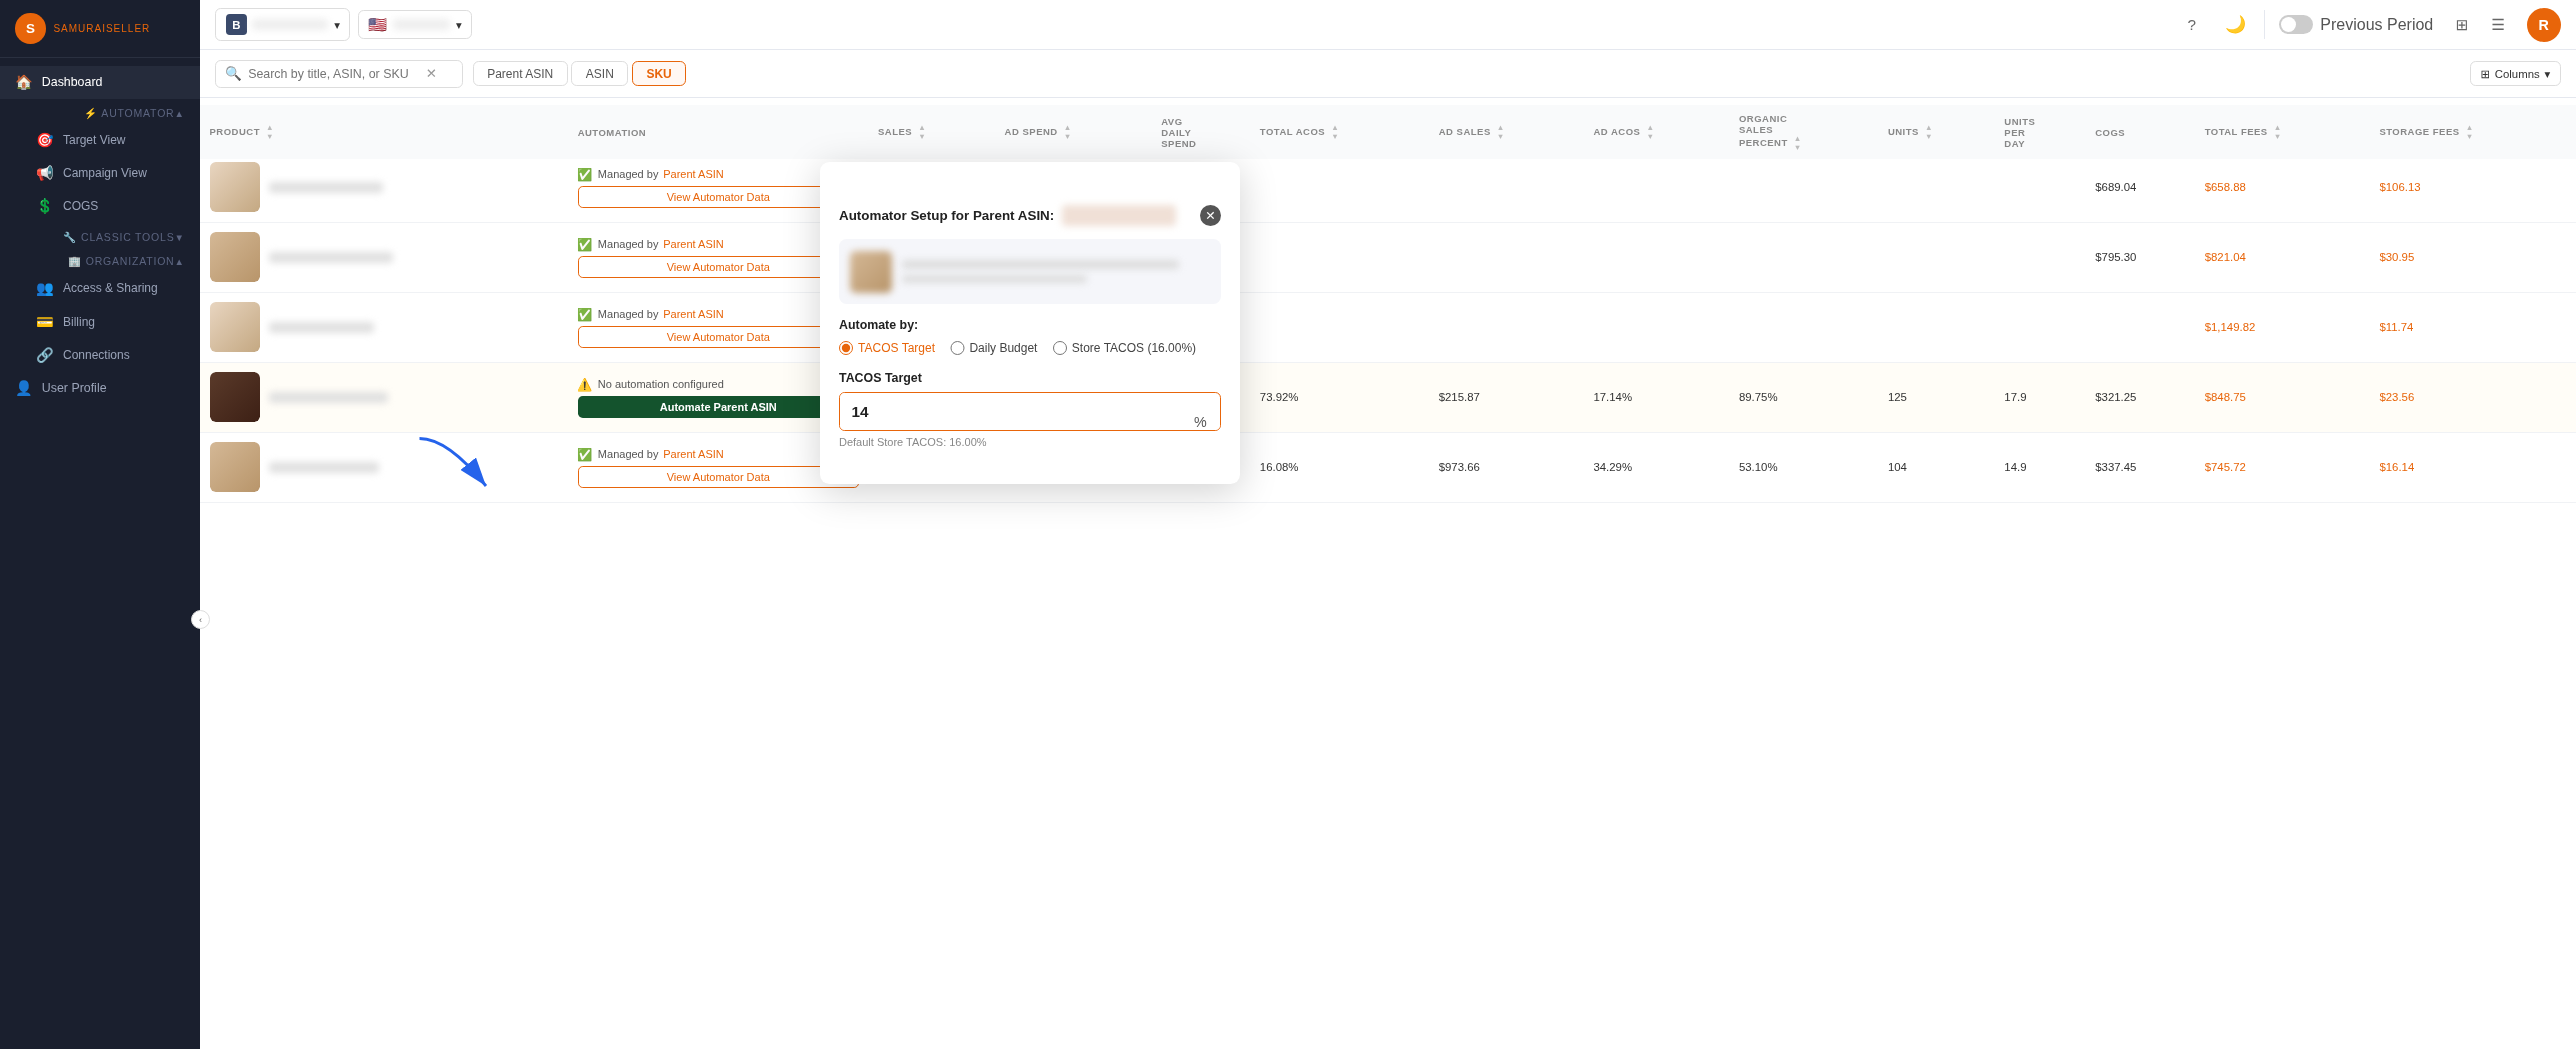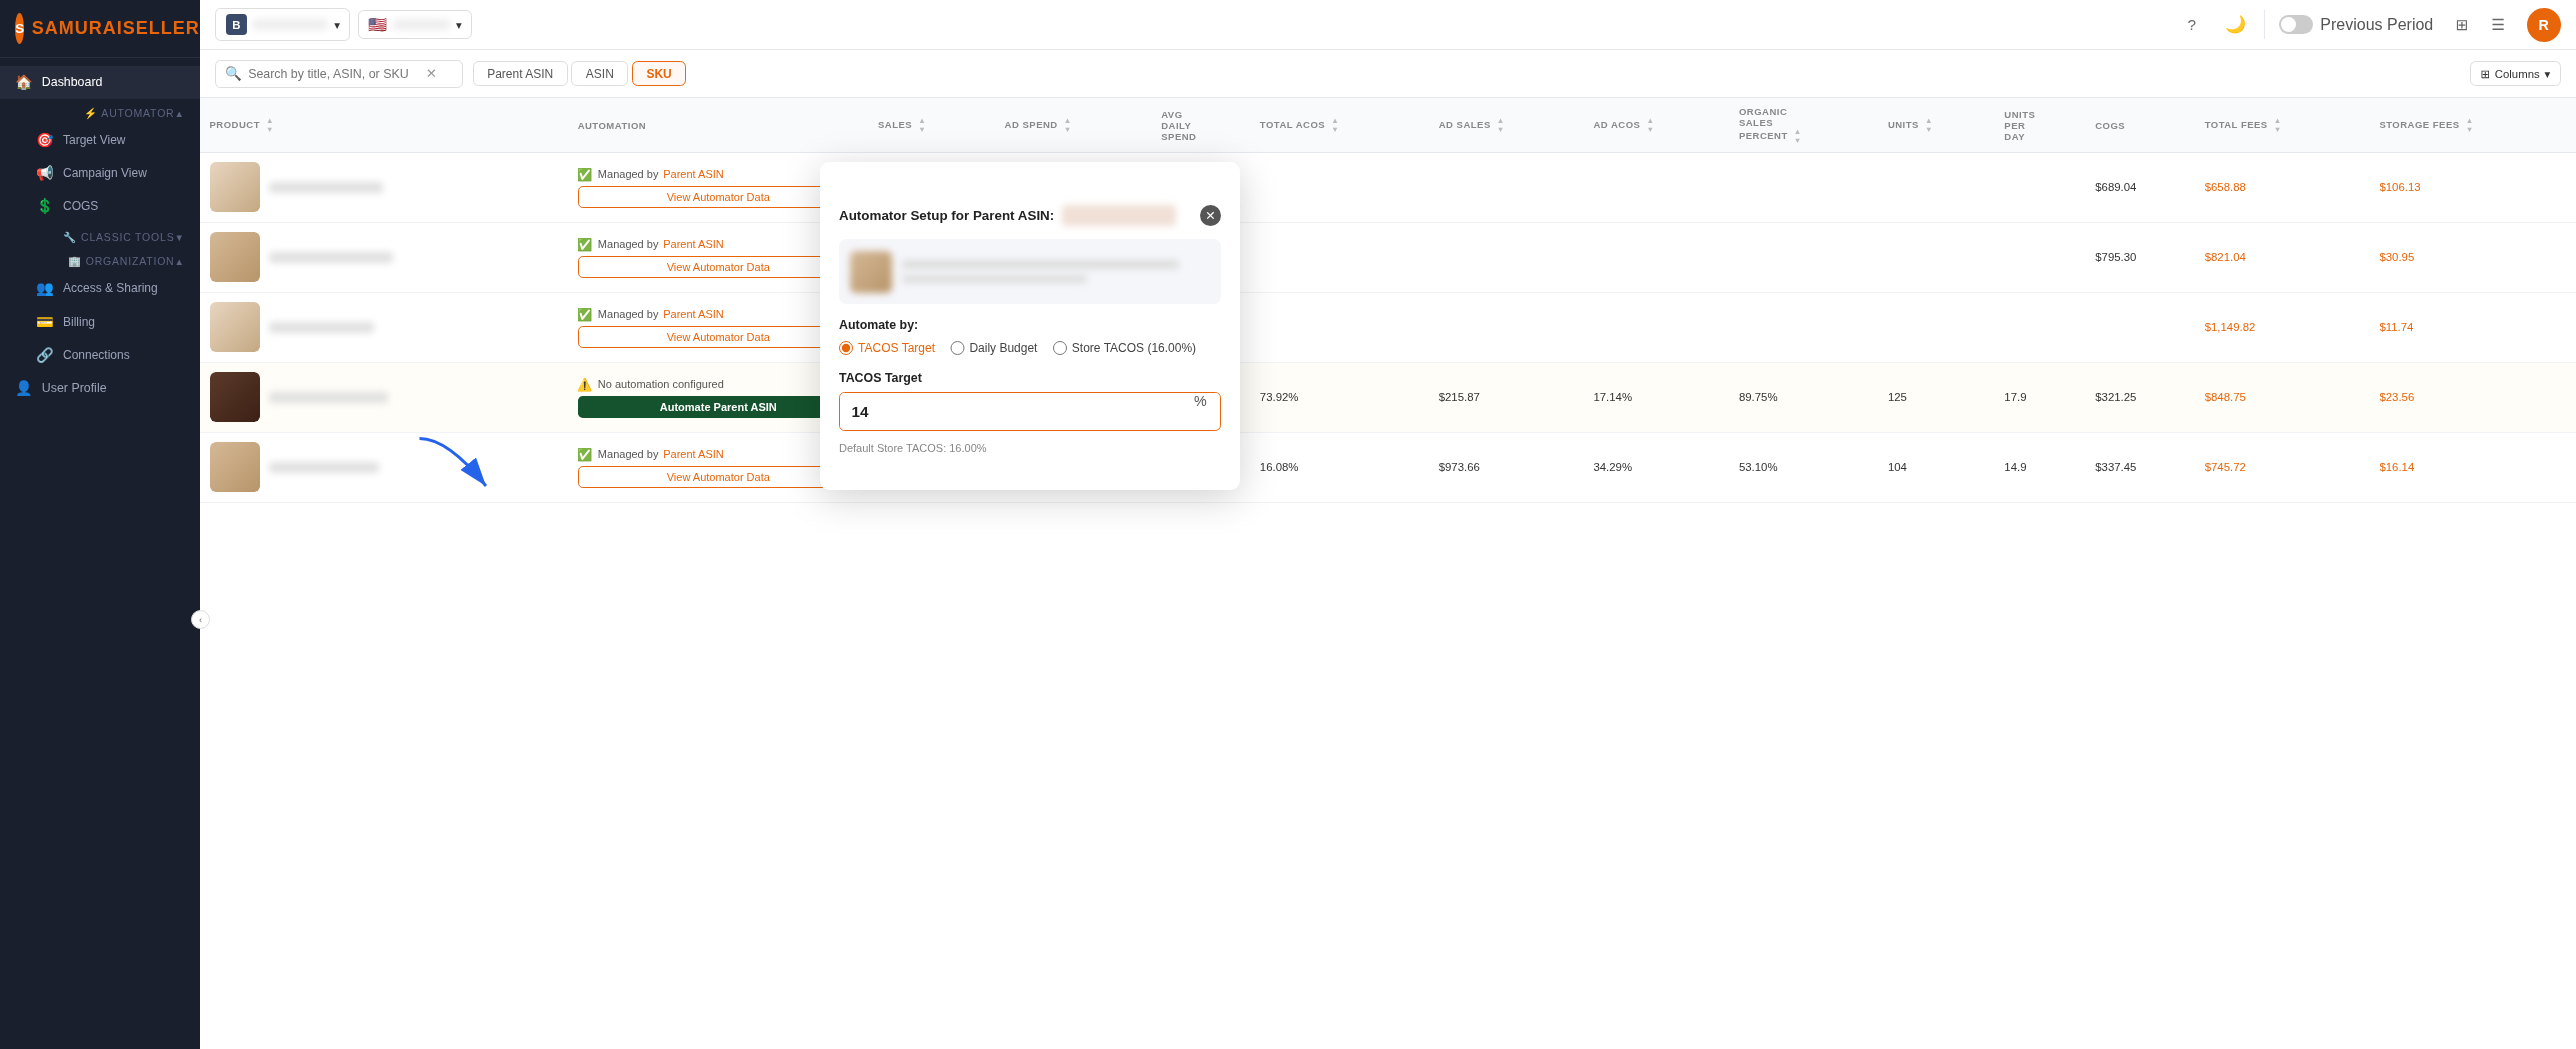--- a/index.html
+++ b/index.html
@@ -2,21 +2,21 @@
 <html><head>
   <meta charset="utf-8">
   <style>
     * { box-sizing: border-box; margin: 0; padding: 0; }
     body { font-family: -apple-system, BlinkMacSystemFont, 'Segoe UI', sans-serif; background: #f5f6fa; display: flex; height: 100vh; overflow: hidden; font-size: 12.4px; }
 
     
     .sidebar { width: 200px; background: #1a1f2e; color: #fff; display: flex; flex-direction: column; flex-shrink: 0; }
     .sidebar-logo { display: flex; align-items: center; gap: 7.6px; padding: 13.4px 15.3px; border-bottom: 1px solid #2a3040; }
     .logo-icon { width: 30.5px; height: 30.5px; background: #e8650a; border-radius: 50%; display: flex; align-items: center; justify-content: center; font-size: 13.4px; font-weight: bold; color: white; }
-    .logo-text { font-size: 18px; font-weight: 700; letter-spacing: 1px; color: white; }
+    .logo-text { font-size: 10px; font-weight: 400; letter-spacing: 1px; color: white; }
     .logo-text span { color: #e8650a; }
     .sidebar-nav { flex: 1; padding: 7.6px 0; overflow-y: auto; }
     .nav-item { display: flex; align-items: center; gap: 9.5px; padding: 8.6px 15.3px; cursor: pointer; color: #9aa3b8; font-size: 12.4px; font-weight: 500; }
     .nav-item.active { color: #fff; background: #252b3b; }
     .nav-item .nav-icon { font-size: 14.3px; width: 17px; text-align: center; }
     .nav-section { padding: 7.6px 15.3px 3.8px; font-size: 10.5px; color: #5c6580; text-transform: uppercase; letter-spacing: 0.8px; display: flex; align-items: center; justify-content: flex-end; cursor: pointer; }
     .nav-sub { padding-left: 9.5px; }
     .nav-sub .nav-item { padding-left: 27px; font-size: 12px; }
     .collapse-icon { font-size: 9.5px; }
     .sidebar-collapse { position: absolute; bottom: 40%; left: 191px; width: 19px; height: 19px; background: #fff; border: 1px solid #ddd; border-radius: 50%; display: flex; align-items: center; justify-content: center; cursor: pointer; font-size: 9.5px; color: #666; z-index: 10; }
@@ -45,21 +45,21 @@
     .search-box .clear-icon { color: #999; cursor: pointer; font-size: 13.4px; }
     .filter-tabs { display: flex; gap: 3.8px; }
     .filter-tab { padding: 4.8px 13.4px; border: 1px solid #ddd; border-radius: 5.7px; cursor: pointer; font-size: 12px; color: #555; background: #fff; }
     .filter-tab.active { border-color: #e8650a; color: #e8650a; background: #fff8f4; font-weight: 600; }
     .filter-spacer { flex: 1; }
     .columns-btn { display: flex; align-items: center; gap: 4.8px; border: 1px solid #ddd; border-radius: 5.7px; padding: 4.8px 9.5px; cursor: pointer; background: #fff; font-size: 11.4px; color: #333; }
 
     
     .table-container { flex: 1; overflow: auto; background: #fff; }
     table { width: 100%; border-collapse: collapse; font-size: 11.4px; }
-    thead th { background: #f9fafb; border-bottom: 1px solid #e5e8ef; padding: 7.6px 9.5px; text-align: left; font-size: 9.5px; font-weight: 600; color: #888; text-transform: uppercase; letter-spacing: 0.5px; white-space: nowrap; position: sticky; top: 0; z-index: 5; }
+    thead th { background: #f9fafb; border-bottom: 1px solid #e5e8ef; padding: 7.6px 9.5px; text-align: left; font-size: 9.5px; font-weight: 600; color: #888; text-transform: uppercase; letter-spacing: 0.5px; white-space: nowrap; position: sticky; top: 7px; z-index: 5; }
     thead th .sort-icons { display: inline-flex; flex-direction: column; margin-left: 2.9px; gap: 1px; vertical-align: middle; }
     thead th .sort-icons span { font-size: 7.6px; color: #bbb; line-height: 1; }
     tbody tr { border-bottom: 1px solid #f0f2f5; }
     tbody td { padding: 9.5px; vertical-align: middle; color: #333; }
     .product-thumb { width: 50px; height: 50px; border-radius: 5.7px; background: #f0e8e0; display: flex; align-items: center; justify-content: center; overflow: hidden; }
     .product-img-placeholder { width: 100%; height: 100%; background: linear-gradient(135deg, #e8d5c0, #c4a882); border-radius: 5.7px; }
     .product-img-placeholder.dark { background: linear-gradient(135deg, #5a3a2a, #3d2015); }
     .product-img-placeholder.med { background: linear-gradient(135deg, #d4b896, #b8956a); }
     .automation-cell { display: flex; flex-direction: column; gap: 4.8px; }
     .managed-badge { display: flex; align-items: center; gap: 4.8px; font-size: 11px; color: #555; }
@@ -83,21 +83,21 @@
     .modal-product-lines { flex: 1; }
     .modal-product-line { height: 8.6px; border-radius: 3.8px; background: #ddd; margin-bottom: 5.7px; }
     .modal-product-line:first-child { width: 90%; }
     .modal-product-line:last-child { width: 60%; margin-bottom: 0; }
     .automate-by { font-size: 12.4px; font-weight: 600; color: #222; margin-bottom: 9.5px; }
     .radio-group { display: flex; align-items: center; gap: 15.3px; margin-bottom: 15.3px; }
     .radio-option { display: flex; align-items: center; gap: 4.8px; cursor: pointer; font-size: 12px; color: #444; }
     .radio-option input[type=radio] { accent-color: #e8650a; width: 14.3px; height: 14.3px; }
     .radio-option.selected { color: #e8650a; }
     .tacos-label { font-size: 12.4px; font-weight: 600; color: #222; margin-bottom: 7.6px; }
-    .tacos-input-row { display: flex; align-items: flex-start; border: 1.9px solid #e8650a; border-radius: 5.7px; overflow: hidden; margin-bottom: 11px; gap: 20px; }
+    .tacos-input-row { display: flex; align-items: flex-end; border: 1.9px solid #e8650a; border-radius: 5.7px; overflow: hidden; margin-bottom: 5px; gap: 20px; }
     .tacos-input-row input { flex: 1; border: none; outline: none; padding: 9.5px 11.4px; font-size: 15.3px; font-weight: 600; color: #222; }
     .tacos-input-row .pct-label { padding: 0 13.4px; font-size: 14.3px; color: #555; background: #fff; }
     .default-tacos { font-size: 11px; color: #888; margin-bottom: 17px; }
     .automate-now-btn { width: 100%; background: #e8650a; color: white; border: none; border-radius: 7.6px; padding: 13.4px; font-size: 14.3px; font-weight: 700; cursor: pointer; }
 
     
     .arrow-annotation { position: absolute; z-index: 50; pointer-events: none; }
 
     
     .blurred { filter: blur(3.8px); }

